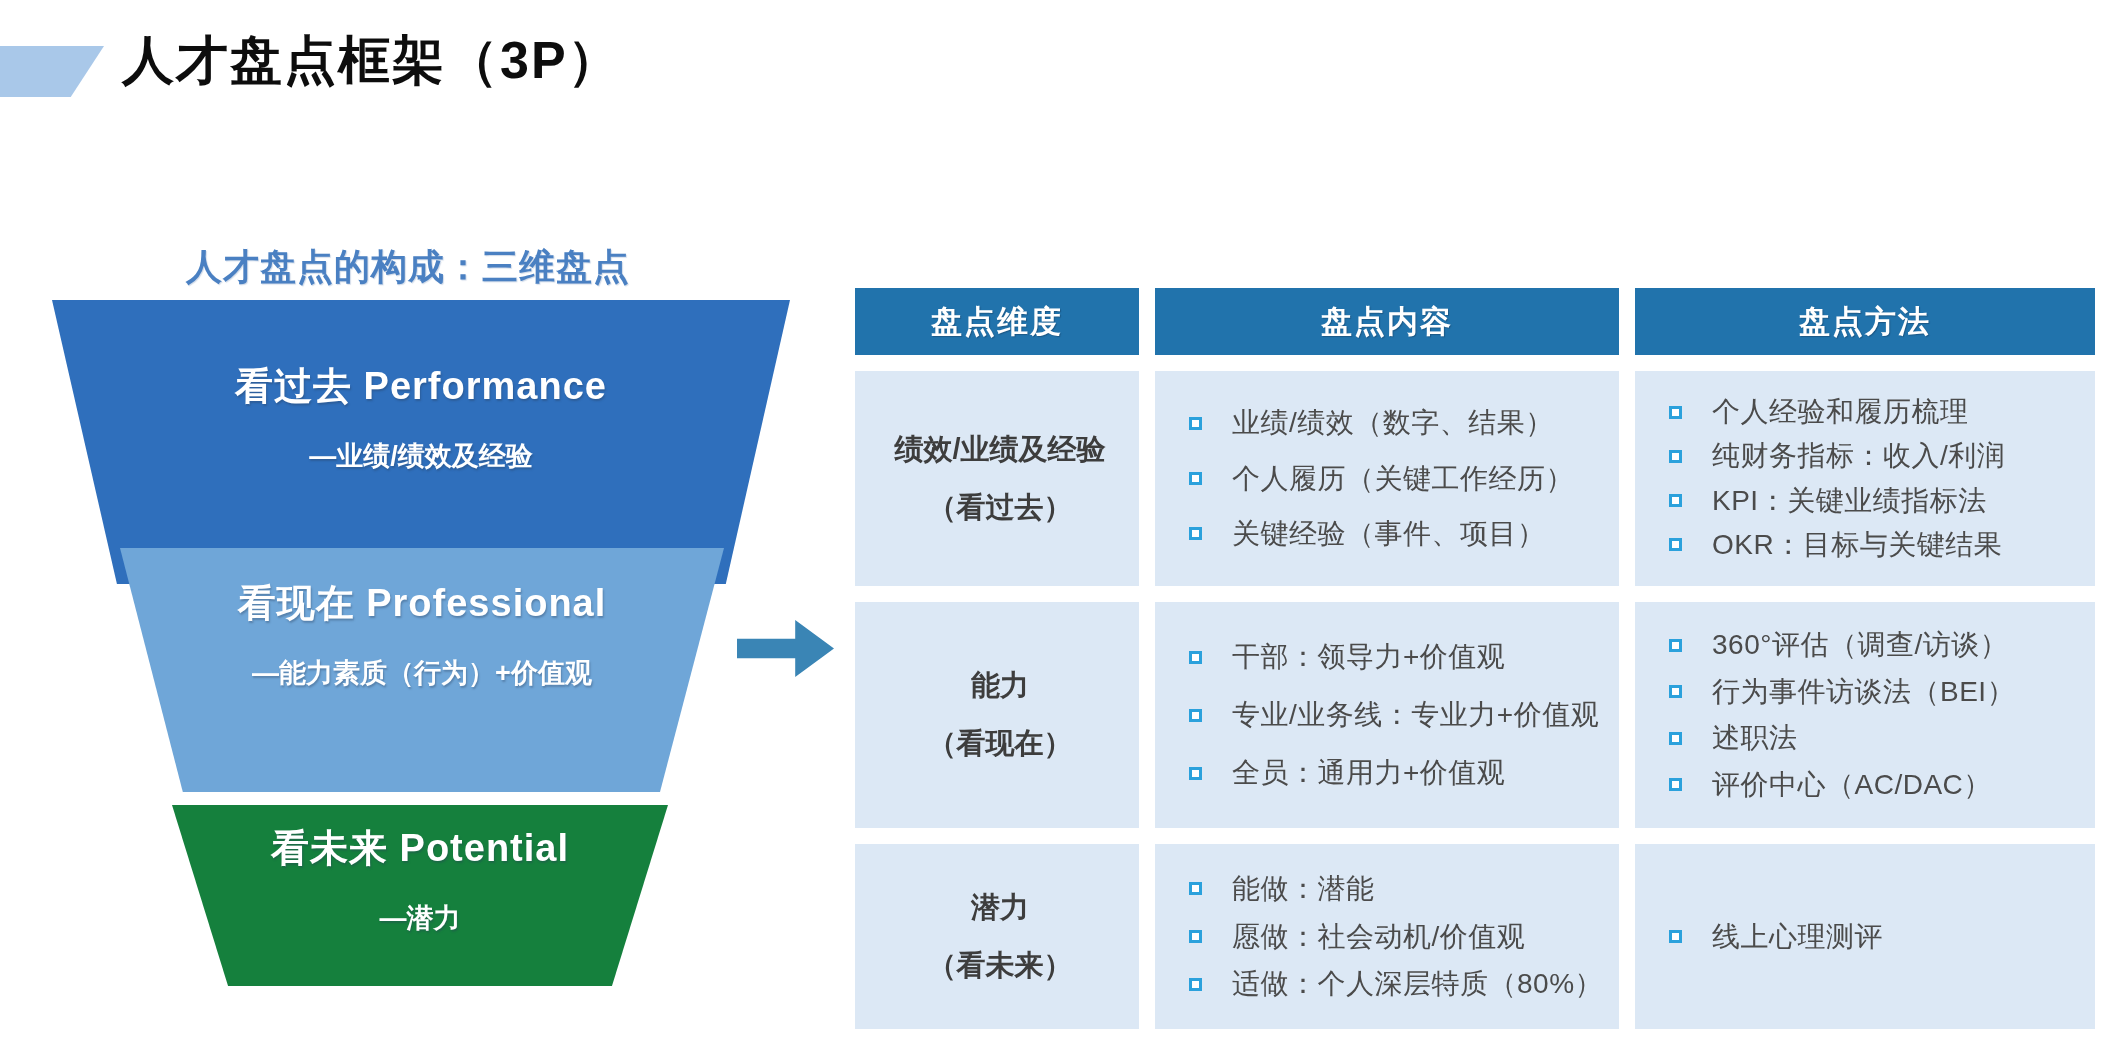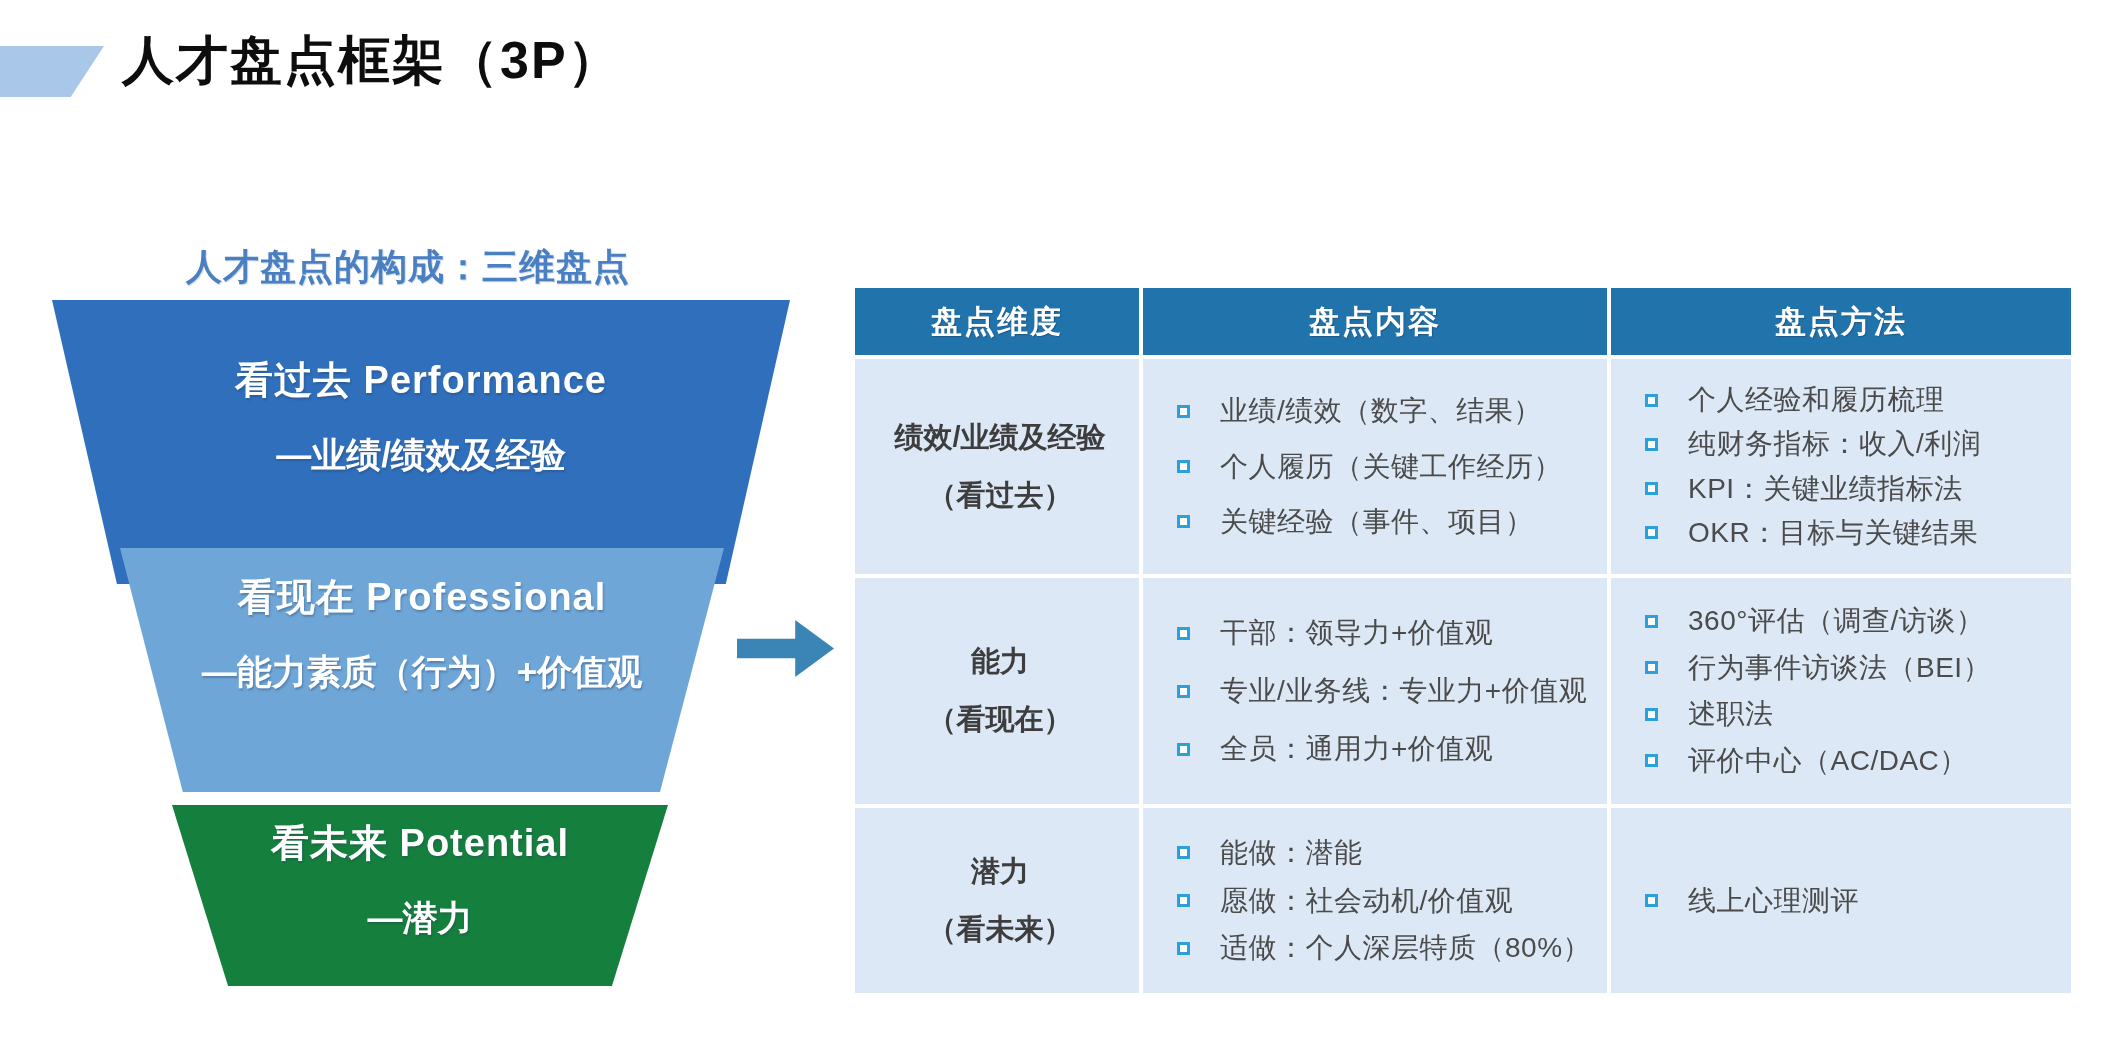--- a/index.html
+++ b/index.html
@@ -24,41 +24,41 @@
     text-shadow: 1px 1px 1px rgba(120,150,190,0.35);
     margin-top: 12px;
   }
   .funnel-seg {
     position: absolute; display: flex; flex-direction: column;
     align-items: center; justify-content: center; gap: 10px;
     color: #ffffff; text-align: center;
     text-shadow: 1px 2px 2px rgba(40,60,90,0.35);
   }
   .funnel-seg .l1 { font-size: 38px; font-weight: 700; letter-spacing: 1px; }
-  .funnel-seg .l2 { font-size: 35px; font-weight: 700; margin-top: 16px; }
+  .funnel-seg .l2 { font-size: 27px; font-weight: 700; margin-top: 16px; }
   .f1 { left: 52px;  top: 300px; width: 738px; height: 284px; background: #2f6fbc;
         clip-path: polygon(0 0, 100% 0, 91.3% 100%, 8.8% 100%); padding-bottom: 50px; }
   .f2 { left: 120px; top: 548px; width: 604px; height: 244px; background: #6fa6d8;
         clip-path: polygon(0 0, 100% 0, 89.4% 100%, 10.4% 100%); padding-bottom: 72px; }
   .f3 { left: 172px; top: 805px; width: 496px; height: 181px; background: #15803d;
         clip-path: polygon(0 0, 100% 0, 88.7% 100%, 11.3% 100%); padding-bottom: 32px; }
 
   .flow-arrow {
     position: absolute; left: 737px; top: 620px; width: 97px; height: 57px;
     background: #3a85b5;
     clip-path: polygon(0 33%, 60% 33%, 60% 0, 100% 50%, 60% 100%, 60% 67%, 0 67%);
   }
 
   
   .review-table {
     position: absolute; left: 855px; top: 288px;
     display: grid;
     grid-template-columns: 284px 464px 460px;
     grid-template-rows: 67px 215px 226px 185px;
-    gap: 4px;
+    gap: 16px;
   }
   .th {
     background: #2173ac; color: #ffffff;
     display: flex; align-items: center; justify-content: center;
     font-size: 31px; font-weight: 700; letter-spacing: 2px;
     text-shadow: 1px 1px 1px rgba(20,50,80,0.4);
   }
   .cell { background: #dce8f5; }
   .dim-cell {
     display: flex; flex-direction: column; align-items: center; justify-content: center;

